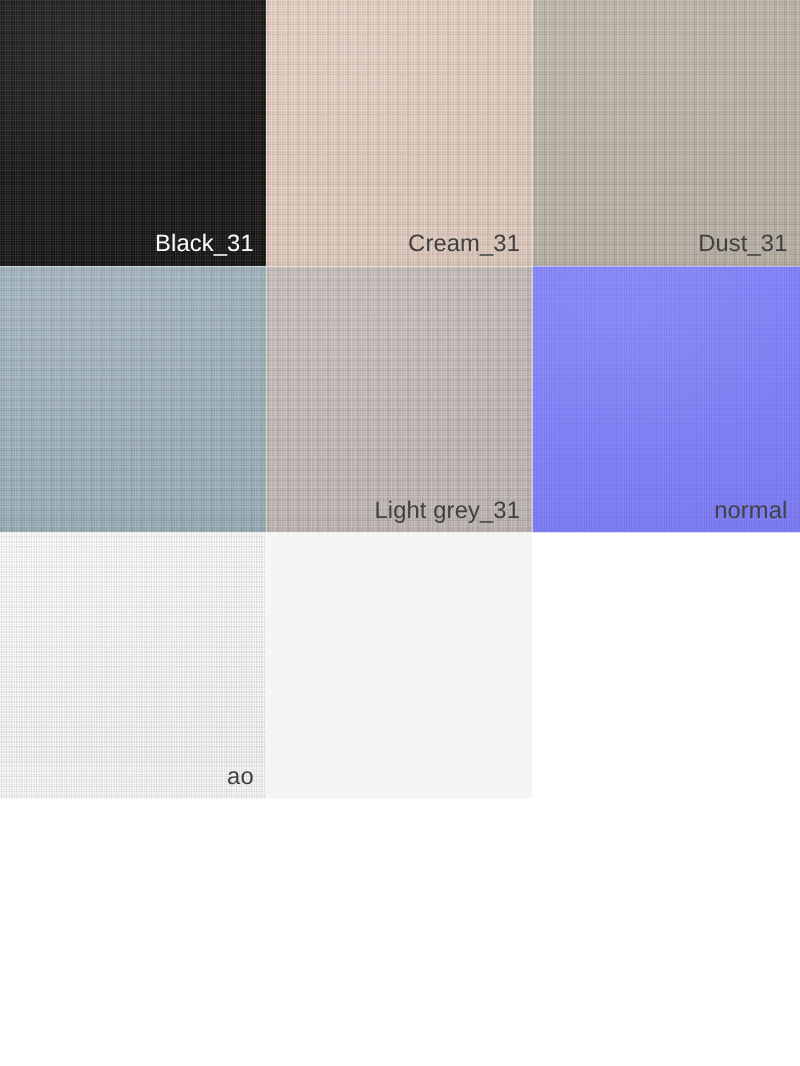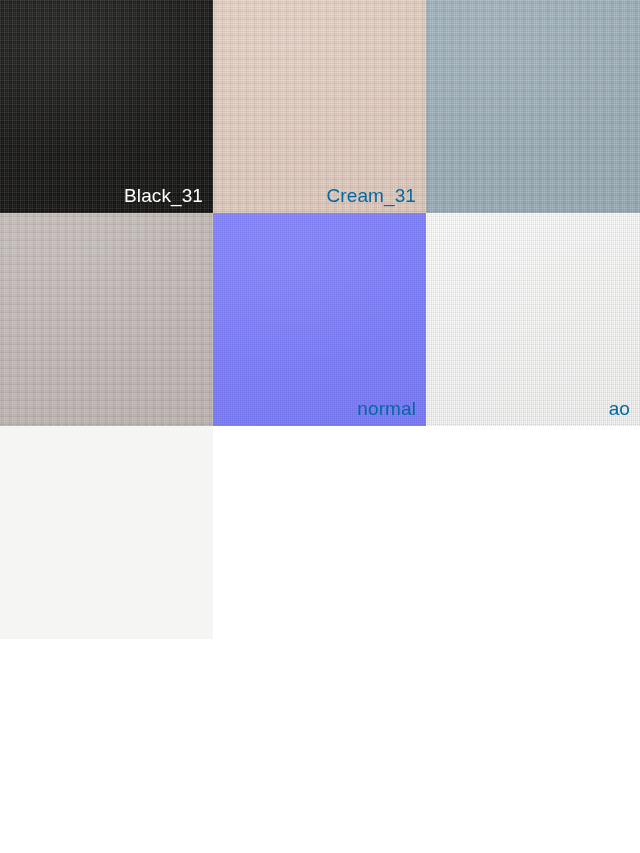--- a/index.html
+++ b/index.html
@@ -127,47 +127,54 @@
     position: absolute;
     right: 10px;
     bottom: 6px;
     font-size: 19px;
     line-height: 22px;
     letter-spacing: 0.1px;
     white-space: nowrap;
     font-family: "Liberation Sans", sans-serif;
   }
   .label-light { color: #ffffff; }
-  .label-dark  { color: #0369a1; }
+  .label-dark  { color: #404040; }
 </style>
 </head>
 <body>
 
 <div id="swatch-grid" style="width: 628px; height: 853px;">
     <div class="swatch">
       <div class="swatch-color" style="background-color: rgb(16, 15, 14);"></div>
       <div class="weave"></div>
       <div class="shade"></div>
       <div class="swatch-label label-light">Black_31</div>
     </div>
     <div class="swatch">
       <div class="swatch-color" style="background-color: rgb(235, 212, 198);"></div>
       <div class="weave"></div>
       <div class="shade"></div>
       <div class="swatch-label label-dark">Cream_31</div>
     </div>
     <div class="swatch">
+      <div class="swatch-color" style="background-color: rgb(190, 181, 168);"></div>
+      <div class="weave"></div>
+      <div class="shade"></div>
+      <div class="swatch-label label-dark">Dust_31</div>
+    </div>
+    <div class="swatch">
       <div class="swatch-color" style="background-color: rgb(159, 179, 189);"></div>
       <div class="weave"></div>
       <div class="shade"></div>
     </div>
     <div class="swatch">
       <div class="swatch-color" style="background-color: rgb(200, 191, 188);"></div>
       <div class="weave"></div>
       <div class="shade"></div>
+      <div class="swatch-label label-dark">Light grey_31</div>
     </div>
     <div class="swatch">
       <div class="swatch-color" style="background-color: rgb(123, 123, 251);"></div>
       <div class="weave weave-faint"></div>
       <div class="shade"></div>
       <div class="swatch-label label-dark">normal</div>
     </div>
     <div class="swatch">
       <div class="swatch-color" style="background-color: rgb(244, 244, 243);"></div>
       <div class="weave weave-strong"></div>

